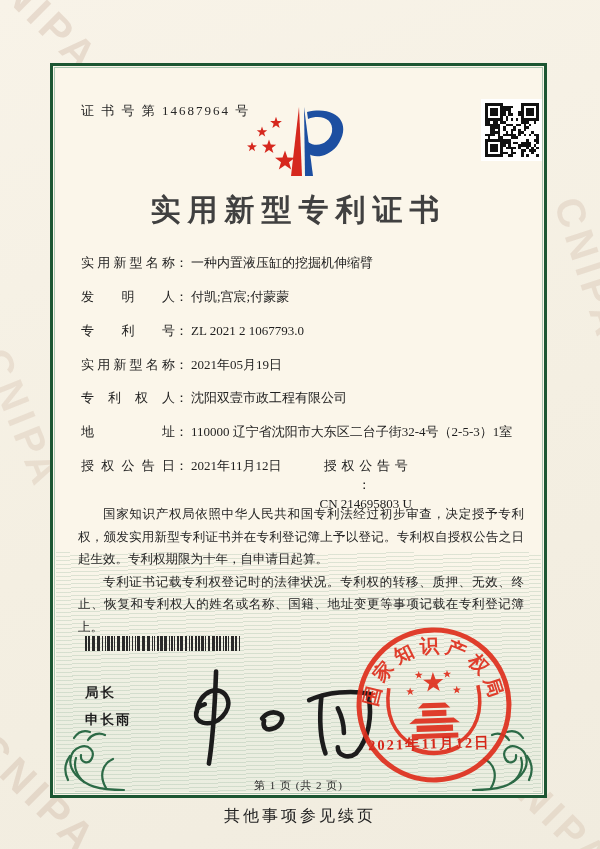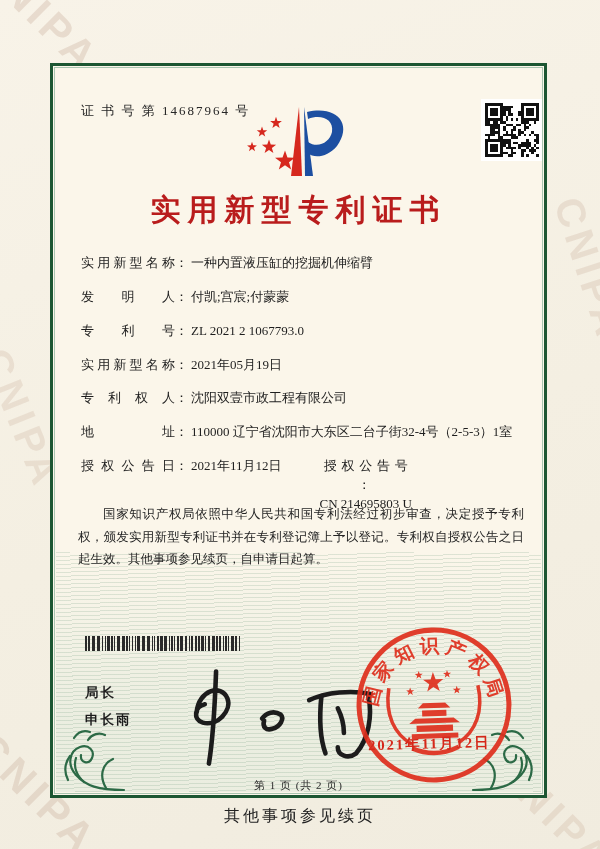--- a/index.html
+++ b/index.html
@@ -24,21 +24,21 @@
   .frame::before{content:"";position:absolute;inset:1px;border:1px solid #a9c5b0;pointer-events:none;z-index:5;}
   .guilloche{position:absolute;left:3px;right:3px;bottom:3px;height:240px;z-index:0;
      background:
        repeating-linear-gradient(178deg, rgba(104,150,120,.20) 0 1px, rgba(0,0,0,0) 1px 4px),
        linear-gradient(180deg, rgba(205,222,206,.0) 0%, rgba(205,222,206,.35) 70%);}
 
   .cert-no{position:absolute;left:28px;top:36px;font-size:13px;letter-spacing:2px;color:#262626;z-index:2;}
   .qr{position:absolute;left:428px;top:33px;width:62px;height:62px;background:#fff;padding:4px;box-sizing:border-box;z-index:2;}
   .logo{position:absolute;left:186px;top:38px;width:125px;height:86px;z-index:2;}
   .title{position:absolute;left:0;top:124px;width:100%;text-align:center;
-         font-size:30px;font-weight:bold;letter-spacing:7px;color:#b91c1c;z-index:2;}
+         font-size:30px;font-weight:bold;letter-spacing:7px;color:#404040;z-index:2;}
 
   .fields{position:absolute;left:28px;top:188px;width:445px;z-index:2;}
   .row{display:flex;align-items:flex-start;margin-bottom:15px;font-size:13px;color:#1e1e1e;line-height:1.45;}
   .lbl{display:inline-block;width:94px;flex-shrink:0;text-align:justify;text-align-last:justify;}
   .colon{flex-shrink:0;margin-right:3px;}
   .val{max-width:372px;}
   .pair{display:flex;align-items:center;}
   .pair2{margin-left:38px;flex-direction:column;}
   .pair2 .lbl{width:84px;}
 
@@ -292,21 +292,22 @@
         </span>
         <span class="pair pair2">
           <span class="lbl">授权公告号</span>
             <span class="colon">：</span>
             <span>CN 214695803 U</span>
         </span>
       </div>
     </div>
 
     <div class="paras">
-      <p>国家知识产权局依照中华人民共和国专利法经过初步审查，决定授予专利权，颁发实用新型专利证书并在专利登记簿上予以登记。专利权自授权公告之日起生效。其他事项参见续页，自申请日起算。</p>
+      <p>国家知识产权局依照中华人民共和国专利法经过初步审查，决定授予专利权，颁发实用新型专利证书并在专利登记簿上予以登记。专利权自授权公告之日起生效。专利权期限为十年，自申请日起算。</p>
+      <p>专利证书记载专利权登记时的法律状况。专利权的转移、质押、无效、终止、恢复和专利权人的姓名或名称、国籍、地址变更等事项记载在专利登记簿上。</p>
     </div>
 
     <svg class="barcode" id="barcode" viewBox="0 0 156 15" preserveAspectRatio="none">
         <rect x="0" y="0" width="2" height="15" fill="#2a2a2a"></rect>
         <rect x="3" y="0" width="2" height="15" fill="#2a2a2a"></rect>
         <rect x="7" y="0" width="3" height="15" fill="#2a2a2a"></rect>
         <rect x="12" y="0" width="3" height="15" fill="#2a2a2a"></rect>
         <rect x="17" y="0" width="1" height="15" fill="#2a2a2a"></rect>
         <rect x="20" y="0" width="1" height="15" fill="#2a2a2a"></rect>
         <rect x="22" y="0" width="3" height="15" fill="#2a2a2a"></rect>

